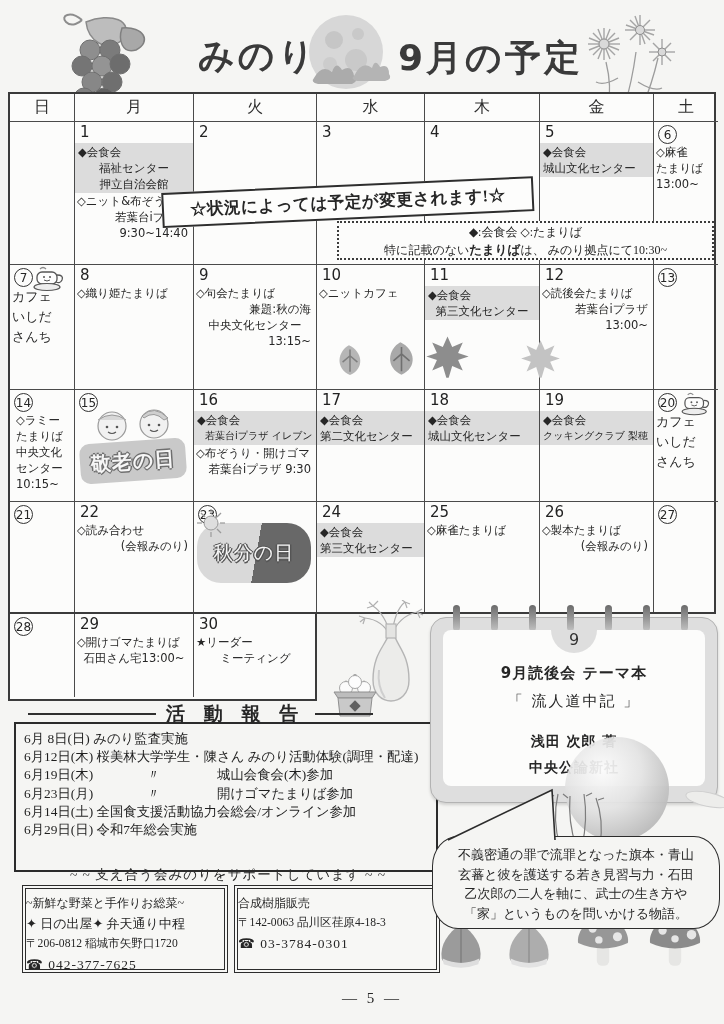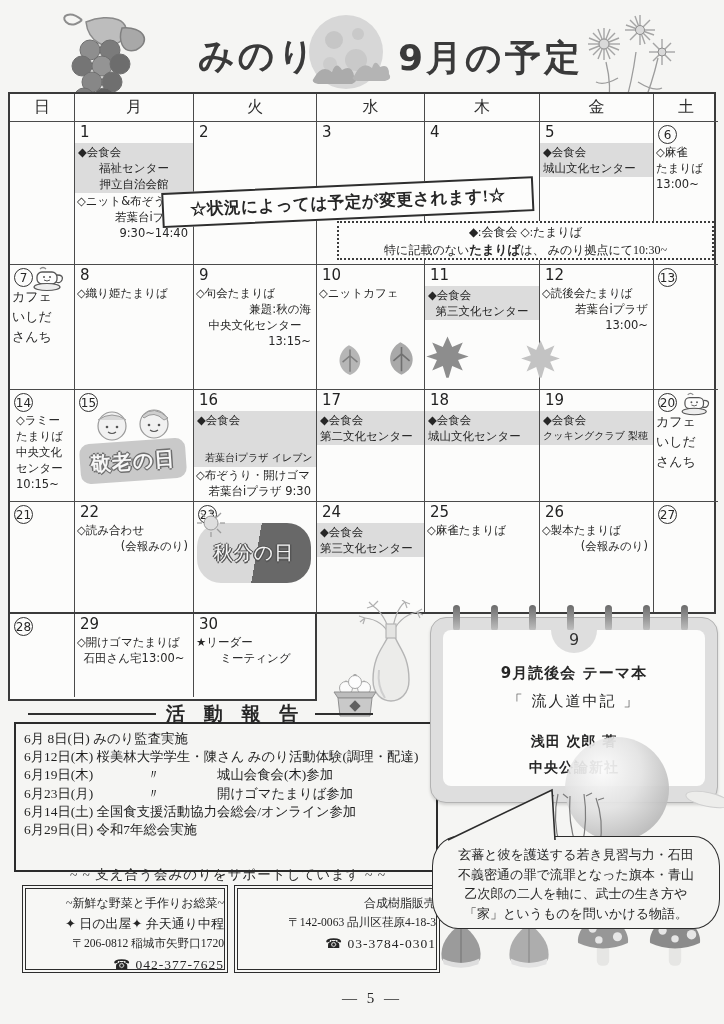--- a/index.html
+++ b/index.html
@@ -82,21 +82,21 @@
   
   .bubble{position:absolute;left:432px;top:836px;width:288px;height:93px;border:1.8px solid #2c2c2c;
         border-radius:26px/30px;background:#f5f5f3;z-index:4;text-align:center;padding-top:8px;}
   .bubble div{font-size:13px;line-height:19.5px;white-space:nowrap;}
   .tail{position:absolute;left:440px;top:786px;width:170px;height:56px;z-index:5;}
 
   
   .support-h{position:absolute;left:16px;top:866px;width:424px;text-align:center;
         font-size:13.5px;font-weight:normal;letter-spacing:1px;}
   .adbox{position:absolute;top:885px;height:88px;width:206px;border:4px double #2c2c2c;background:#f7f7f5;
-        text-align:right;padding-top:4px;}
+        text-align:left;padding-top:4px;}
   .adbox .a0{font-size:12px;line-height:20px;}
   .adbox .a1{font-size:13px;line-height:21px;}
   .adbox .a2{font-size:11.6px;line-height:20px;}
   .adbox .a3{font-size:13.5px;line-height:21px;letter-spacing:1px;}
   .pageno{position:absolute;left:322px;top:990px;width:100px;text-align:center;font-size:15px;letter-spacing:3px;}
 
   .deco{position:absolute;}
   svg{display:block;}
 </style>
 </head>
@@ -276,21 +276,21 @@
       <div class="ev al" style="padding-left:4px;">センター</div>
       <div class="ev al" style="padding-left:4px;">10:15~</div>
     </div>
     <div class="cell">
       <span class="circ">15</span>
     </div>
     <div class="cell">
       <div class="num">16</div>
       <div class="sblock">
         <div class="ev al">◆会食会</div>
-        <div class="ev al sm" style="padding-left:8px;margin-top:22px;">若葉台iプラザ イレブン</div>
+        <div class="ev al sm" style="padding-left:8px;">若葉台iプラザ イレブン</div>
       </div>
       <div class="ev al">◇布ぞうり・開けゴマ</div>
       <div class="ev ar">若葉台iプラザ 9:30</div>
     </div>
     <div class="cell">
       <div class="num">17</div>
       <div class="sblock">
         <div class="ev al">◆会食会</div>
         <div class="ev al">第二文化センター</div>
       </div>
@@ -522,22 +522,22 @@
 <div class="ar-box serif">
   <div class="ar-row">6月 8日(日) みのり監査実施</div>
   <div class="ar-row">6月12日(木) 桜美林大学学生・陳さん みのり活動体験(調理・配達)</div>
   <div class="ar-row">6月19日(木)　　　　〃　　　　 城山会食会(木)参加</div>
   <div class="ar-row">6月23日(月)　　　　〃　　　　 開けゴマたまりば参加</div>
   <div class="ar-row">6月14日(土) 全国食支援活動協力会総会/オンライン参加</div>
   <div class="ar-row">6月29日(日) 令和7年総会実施</div>
 </div>
 
 <div class="bubble serif">
+  <div>不義密通の罪で流罪となった旗本・青山</div>
   <div>玄蕃と彼を護送する若き見習与力・石田</div>
-  <div>不義密通の罪で流罪となった旗本・青山</div>
   <div>乙次郎の二人を軸に、武士の生き方や</div>
   <div>「家」というものを問いかける物語。</div>
 </div>
 <svg class="tail" viewBox="0 0 170 56">
   <path d="M8 54 L112 4 L115 54" fill="#f5f5f3" stroke="#2c2c2c" stroke-width="1.6"></path>
 </svg>
 
 <div class="support-h serif">~ ~ 支え合う会みのりをサポートしています ~ ~</div>
 <div class="adbox serif" style="left:22px;">
   <div class="a0">~新鮮な野菜と手作りお総菜~</div>

